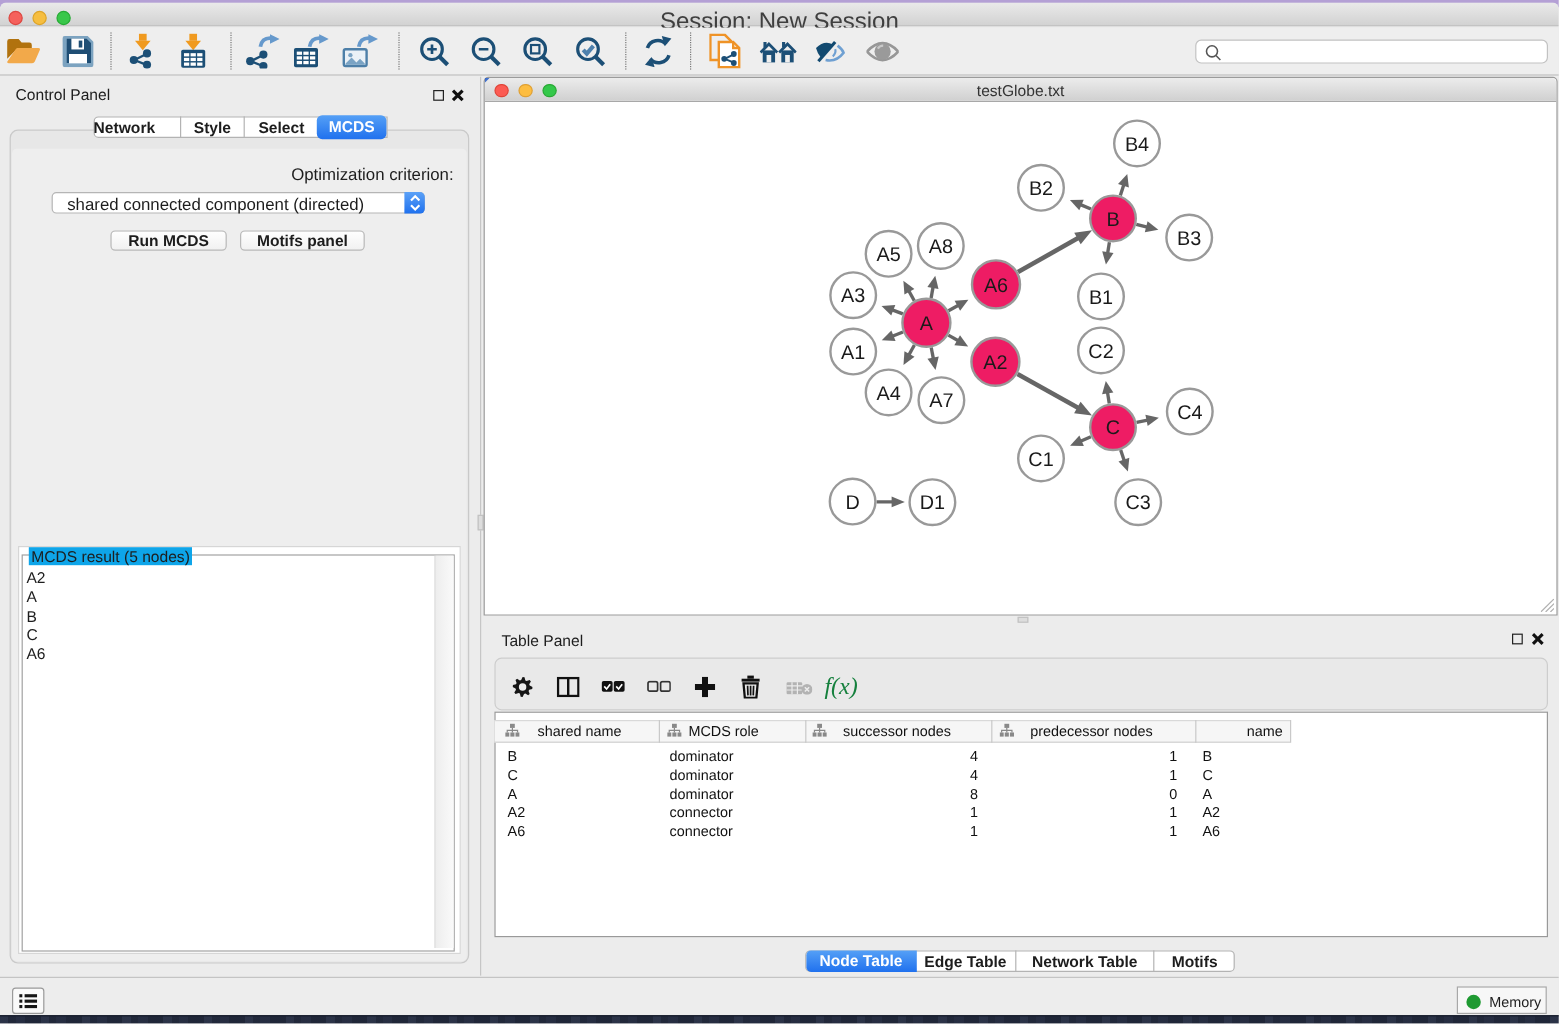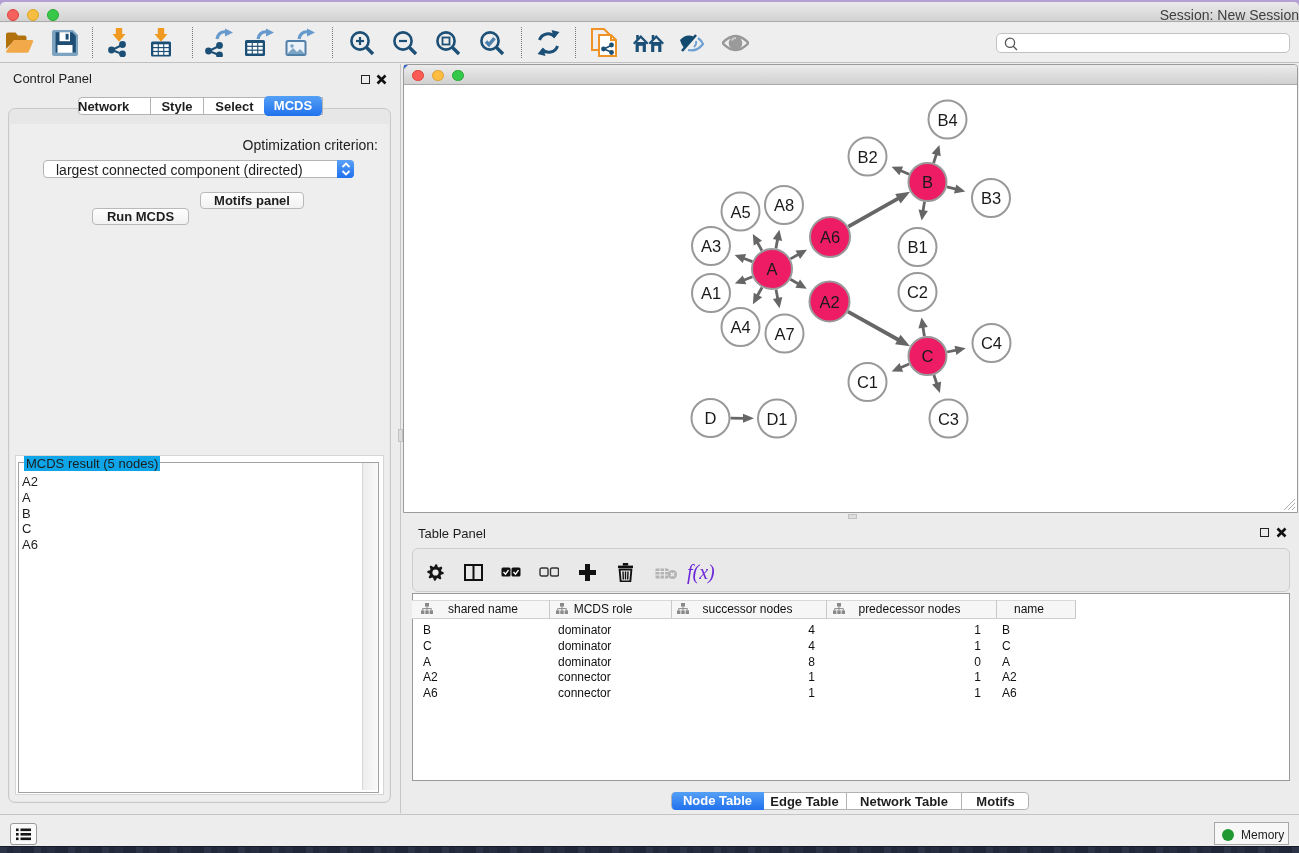--- a/index.html
+++ b/index.html
@@ -9,21 +9,21 @@
 .t13 { font-size:13px; color:#1d1d1d; }
 </style></head><body>
 
 <div class="abs" style="left:0;top:0;width:1299px;height:6px;background:#b4a0d5"></div>
 
 <div class="abs" style="left:0;top:2px;width:1299px;height:20px;border-radius:5px 5px 0 0;
   background:linear-gradient(#eaeaea,#d2d2d2);border-bottom:1px solid #ababab">
   <div class="light" style="left:6.5px;background:#f5615c;border:1px solid #dd4741"></div>
   <div class="light" style="left:26.5px;background:#f6be40;border:1px solid #dda428"></div>
   <div class="light" style="left:46.5px;background:#39c74a;border:1px solid #27ab35"></div>
-  <div class="abs" style="top:4.5px;width:100%;text-align:right;font-size:14px;color:#3f3f3f">Session: New Session</div>
+  <div class="abs" style="top:4.5px;width:100%;text-align:center;font-size:20px;color:#3f3f3f">Session: New Session</div>
 </div>
 
 <div class="abs" style="left:0;top:23px;width:1299px;height:40px;background:#eeeeee;border-bottom:1px solid #c0c0c0"></div>
 <div class="vsep" style="left:92px"></div>
 <div class="vsep" style="left:192px"></div>
 <div class="vsep" style="left:332px"></div>
 <div class="vsep" style="left:521px"></div>
 <div class="vsep" style="left:575px"></div>
 <svg style="position:absolute;left:5px;top:30px" width="30" height="25" viewBox="0 0 30 25">
     <path d="M1 19 V4.5 Q1 2.5 3 2.5 h7.5 L13 5.5 h6.5 Q21.5 5.5 21.5 7.5 v3 H9.5 z" fill="#b1720e"></path>
@@ -182,48 +182,49 @@
 <div class="abs" style="left:150px;top:97px;width:1px;height:18px;background:#b3b3b3"></div>
 <div class="abs" style="left:203px;top:97px;width:1px;height:18px;background:#b3b3b3"></div>
 <div class="abs t13" style="left:78px;top:99px;width:49px;text-align:center;font-weight:600">Network</div>
 <div class="abs t13" style="left:151px;top:99px;width:52px;text-align:center;font-weight:600">Style</div>
 <div class="abs t13" style="left:204px;top:99px;width:61px;text-align:center;font-weight:600">Select</div>
 <div class="abs" style="left:264px;top:96px;width:58px;height:20px;border-radius:4.5px;
   background:linear-gradient(#55a0f6,#2071ee);color:#fff;font-size:13px;font-weight:600;text-align:center;line-height:20px">MCDS</div>
 
 <div class="abs" style="left:28px;top:136.5px;width:350px;text-align:right;font-size:14px;color:#1d1d1d">Optimization criterion:</div>
 <div class="abs" style="left:43px;top:160px;width:311px;height:18px;background:#fff;border:1px solid #b5b5b5;border-radius:4px"></div>
-<div class="abs" style="left:56px;top:161.5px;font-size:14px;color:#1d1d1d">largest connected component (directed)</div>
+<div class="abs" style="left:56px;top:161.5px;font-size:14px;color:#1d1d1d">shared connected component (directed)</div>
 <div class="abs" style="left:337px;top:160px;width:17px;height:18px;background:linear-gradient(#5ba1f7,#1f71ee);border-radius:0 4px 4px 0">
   <svg style="position:absolute;left:3.5px;top:2px" width="10" height="14" viewBox="0 0 10 14">
     <path d="M1.5 5 L5 1.5 L8.5 5" fill="none" stroke="#fff" stroke-width="1.8"></path>
     <path d="M1.5 9 L5 12.5 L8.5 9" fill="none" stroke="#fff" stroke-width="1.8"></path>
     </svg>
 </div>
-<div class="abs t13" style="left:92px;top:208px;width:97px;height:17px;background:linear-gradient(#fefefe,#f1f1f1);border:1px solid #b9b9b9;border-radius:4px;text-align:center;line-height:16px;font-weight:600">Run MCDS</div>
+<div class="abs t13" style="left:92px;top:192px;width:97px;height:17px;background:linear-gradient(#fefefe,#f1f1f1);border:1px solid #b9b9b9;border-radius:4px;text-align:center;line-height:16px;font-weight:600">Run MCDS</div>
 <div class="abs t13" style="left:200px;top:192px;width:104px;height:17px;background:linear-gradient(#fefefe,#f1f1f1);border:1px solid #b9b9b9;border-radius:4px;text-align:center;line-height:16px;font-weight:600">Motifs panel</div>
 
 <div class="abs" style="left:15px;top:455px;width:369px;height:340px;background:#fff;border:1px solid #d6d6d6"></div>
 <div class="abs" style="left:18px;top:462px;width:361px;height:331px;border:1px solid #a2a2a2"></div>
 <div class="abs t13" style="left:24px;top:456px;background:#0ea5e9;padding:0 2px">MCDS result (5 nodes)</div>
 <div class="abs" style="left:362px;top:463px;width:16px;height:327px;background:linear-gradient(90deg,#ededed,#fafafa);border-left:1px solid #d8d8d8"></div>
 <div class="abs t13" style="left:22px;top:474px;line-height:15.8px">A2<br>A<br>B<br>C<br>A6</div>
 
 <div class="abs" style="left:400px;top:64px;width:1px;height:749px;background:#c6c6c6"></div>
 <div class="abs" style="left:398px;top:429px;width:5px;height:13px;background:#ddd;border:1px solid #c2c2c2"></div>
 <div class="abs" style="left:848px;top:513.5px;width:9px;height:5px;background:#ddd;border:1px solid #c2c2c2"></div>
 
 <div class="abs" style="left:403px;top:64px;width:895px;height:449px;background:#fff;border:1px solid #9b9b9b;border-radius:4px 4px 0 0">
     <svg style="position:absolute;left:0;top:0;z-index:5" width="4" height="4" viewBox="0 0 4 4">
       <path d="M0 0 h4 L0 4 z" fill="#2f63c9" opacity="0.9"></path>
     </svg>
   <div style="position:absolute;left:0;top:0;width:100%;height:20px;background:linear-gradient(#ececec,#d0d0d0);border-bottom:1px solid #a8a8a8;border-radius:4px 4px 0 0">
     <div class="light" style="left:8px;top:4.5px;width:11.5px;height:11.5px;background:#fc5b53;border:1px solid #df4539"></div>
     <div class="light" style="left:28px;top:4.5px;width:11.5px;height:11.5px;background:#fdbd40;border:1px solid #dfa034"></div>
     <div class="light" style="left:48.3px;top:4.5px;width:11.5px;height:11.5px;background:#34c84a;border:1px solid #29a834"></div>
+    <div style="position:absolute;top:3px;width:100%;text-align:center;font-size:13px;color:#333">testGlobe.txt</div>
   </div>
   <svg style="position:absolute;right:2px;bottom:2px" width="11" height="11" viewBox="0 0 11 11">
     <g stroke="#b0b0b0">
         <line x1="0" y1="11" x2="11" y2="0"></line>
         <line x1="4" y1="11" x2="11" y2="4"></line>
         <line x1="8" y1="11" x2="11" y2="8"></line>
       </g>
     </svg>
 </div>
 <svg width="893" height="427" style="position:absolute;left:404px;top:85px;" font-family="Liberation Sans, sans-serif">
@@ -351,34 +352,34 @@
     <rect x="0.5" y="0.5" width="13" height="10" rx="1" fill="#b3b3b3"></rect>
     <g stroke="#ececec">
       <line x1="0.5" y1="3.5" x2="13.5" y2="3.5"></line>
       <line x1="0.5" y1="7" x2="13.5" y2="7"></line>
       <line x1="5" y1="0.5" x2="5" y2="10.5"></line>
       <line x1="9.5" y1="0.5" x2="9.5" y2="10.5"></line>
     </g>
     <circle cx="17.5" cy="6.5" r="4.5" fill="#b3b3b3"></circle>
     <path d="M15.7 4.7 l3.6 3.6 M19.3 4.7 l-3.6 3.6" stroke="#ececec" stroke-width="1.3"></path>
   </svg>
-<div class="abs" style="left:687px;top:561px;font-family:'Liberation Serif',serif;font-style:italic;font-size:20px;color:#6d28d9">f(x)</div>
+<div class="abs" style="left:687px;top:561px;font-family:'Liberation Serif',serif;font-style:italic;font-size:20px;color:#15803d">f(x)</div>
 
 <div class="abs" style="left:412px;top:593px;width:878px;height:188px;background:#fff;border:1px solid #999"></div>
 <div class="abs" style="left:412px;top:600px;width:663px;height:19px;background:#f6f6f6;border-top:1px solid #d9d9d9;border-bottom:1px solid #d0d0d0"></div>
 <div class="abs" style="left:549px;top:600px;width:1px;height:19px;background:#c9c9c9"></div>
 <div class="abs" style="left:671px;top:600px;width:1px;height:19px;background:#c9c9c9"></div>
 <div class="abs" style="left:825.5px;top:600px;width:1px;height:19px;background:#c9c9c9"></div>
 <div class="abs" style="left:996px;top:600px;width:1px;height:19px;background:#c9c9c9"></div>
 <div class="abs" style="left:1075px;top:600px;width:1px;height:19px;background:#c9c9c9"></div>
 <div class="abs" style="left:433px;top:601.5px;width:100px;text-align:center;font-size:12px;color:#111">shared name</div>
 <div class="abs" style="left:553px;top:601.5px;width:100px;text-align:center;font-size:12px;color:#111">MCDS role</div>
 <div class="abs" style="left:677px;top:601.5px;width:141px;text-align:center;font-size:12px;color:#111">successor nodes</div>
 <div class="abs" style="left:839px;top:601.5px;width:141px;text-align:center;font-size:12px;color:#111">predecessor nodes</div>
-<div class="abs" style="left:989px;top:601.5px;width:80px;text-align:center;font-size:12px;color:#111">name</div>
+<div class="abs" style="left:989px;top:601.5px;width:80px;text-align:right;font-size:12px;color:#111">name</div>
 <svg style="position:absolute;left:421px;top:603px" width="12" height="11" viewBox="0 0 12 11">
     <g fill="#898989">
       <rect x="4" y="0" width="4" height="3.6"></rect>
       <rect x="0" y="7.4" width="3.4" height="3.6"></rect>
       <rect x="4.3" y="7.4" width="3.4" height="3.6"></rect>
       <rect x="8.6" y="7.4" width="3.4" height="3.6"></rect>
     </g>
     <path d="M6 3.6 v2 M1.7 7.4 v-1.8 h8.6 v1.8 M6 5.6 v1.8" stroke="#898989" fill="none"></path>
   </svg>
 <svg style="position:absolute;left:556px;top:603px" width="12" height="11" viewBox="0 0 12 11">

